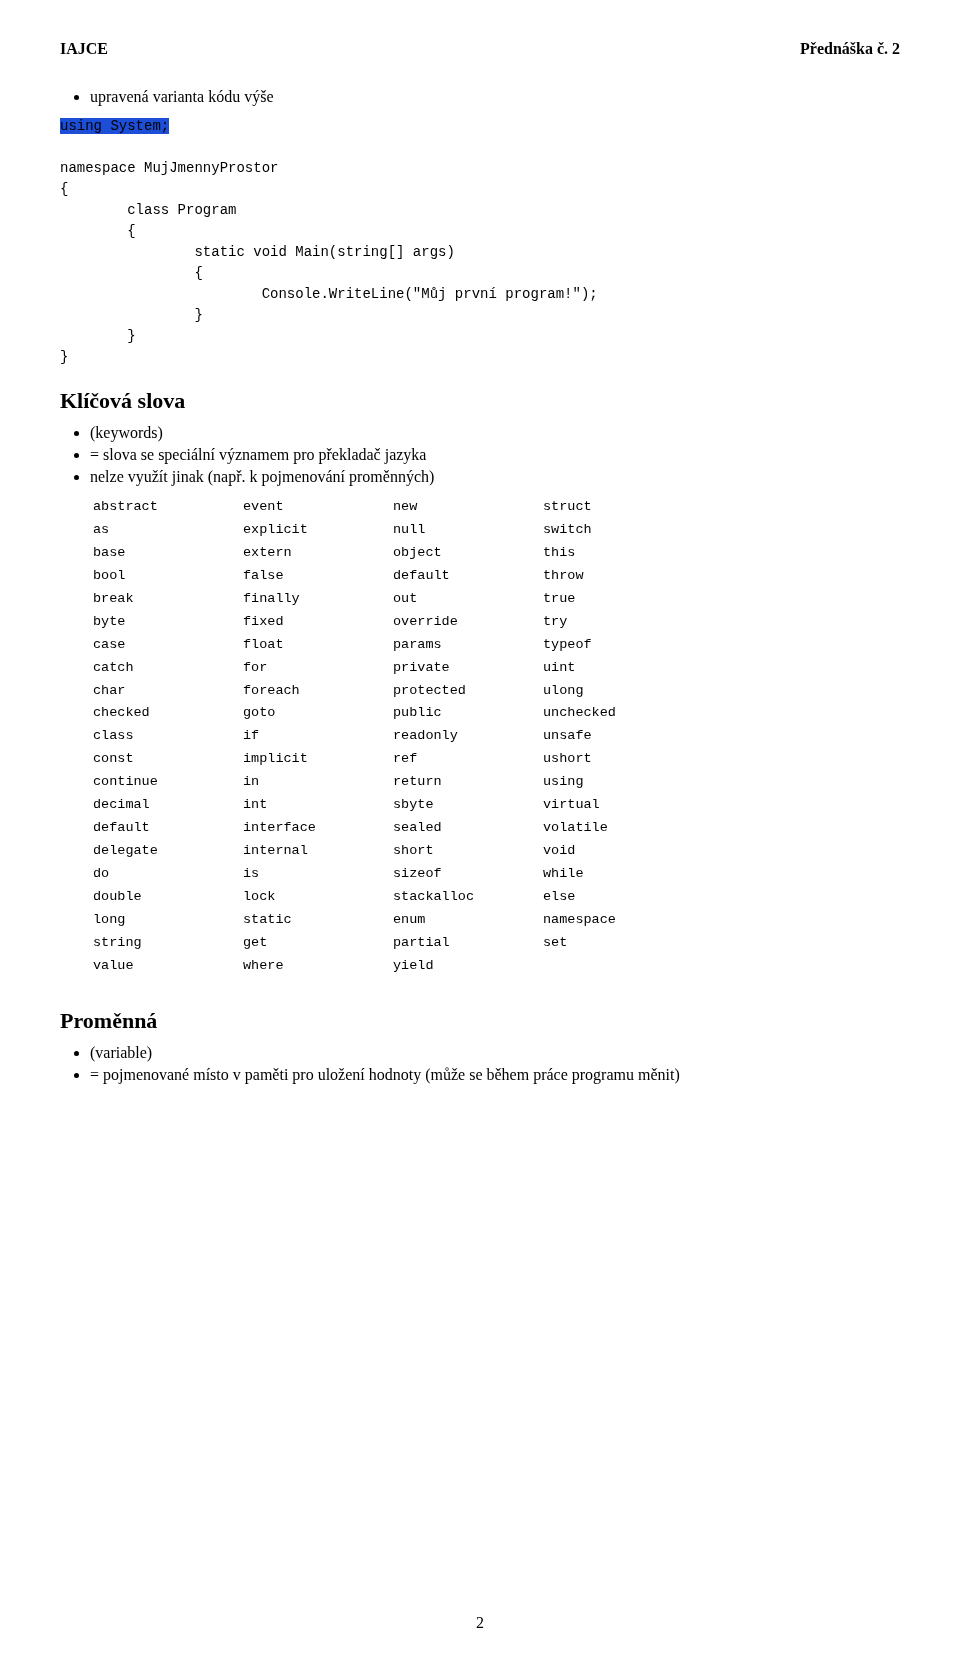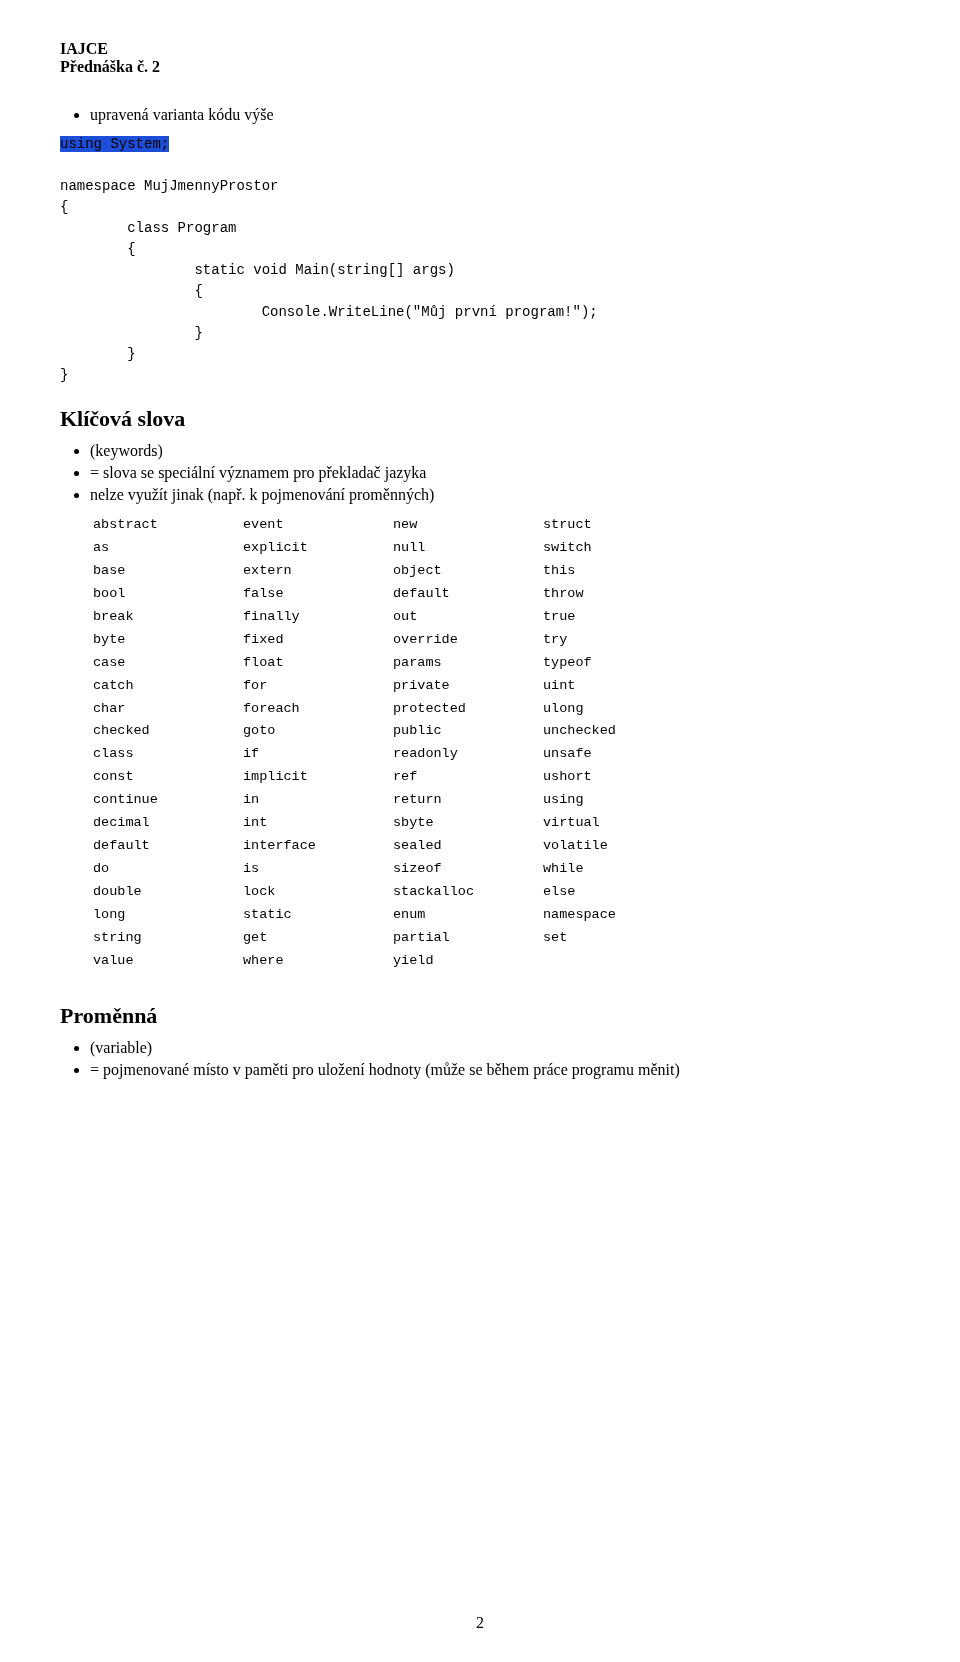--- a/index.html
+++ b/index.html
@@ -15,21 +15,20 @@
       width: 960px;
       min-height: 1662px;
       padding: 40px 60px;
       position: relative;
     }
     .header {
       display: flex;
       justify-content: space-between;
       align-items: flex-start;
       margin-bottom: 30px;
-      flex-direction: column;
     }
     .header-left {
       font-size: 16px;
       font-weight: bold;
     }
     .header-right {
       font-size: 16px;
       font-weight: bold;
     }
     .section-title {
@@ -206,20 +205,26 @@
         <span class="keywords-col">sbyte</span>
         <span class="keywords-col">virtual</span>
       </div>
       <div class="keywords-row">
         <span class="keywords-col">default</span>
         <span class="keywords-col">interface</span>
         <span class="keywords-col">sealed</span>
         <span class="keywords-col">volatile</span>
       </div>
       <div class="keywords-row">
+        <span class="keywords-col">delegate</span>
+        <span class="keywords-col">internal</span>
+        <span class="keywords-col">short</span>
+        <span class="keywords-col">void</span>
+      </div>
+      <div class="keywords-row">
         <span class="keywords-col">do</span>
         <span class="keywords-col">is</span>
         <span class="keywords-col">sizeof</span>
         <span class="keywords-col">while</span>
       </div>
       <div class="keywords-row">
         <span class="keywords-col">double</span>
         <span class="keywords-col">lock</span>
         <span class="keywords-col">stackalloc</span>
         <span class="keywords-col">else</span>

